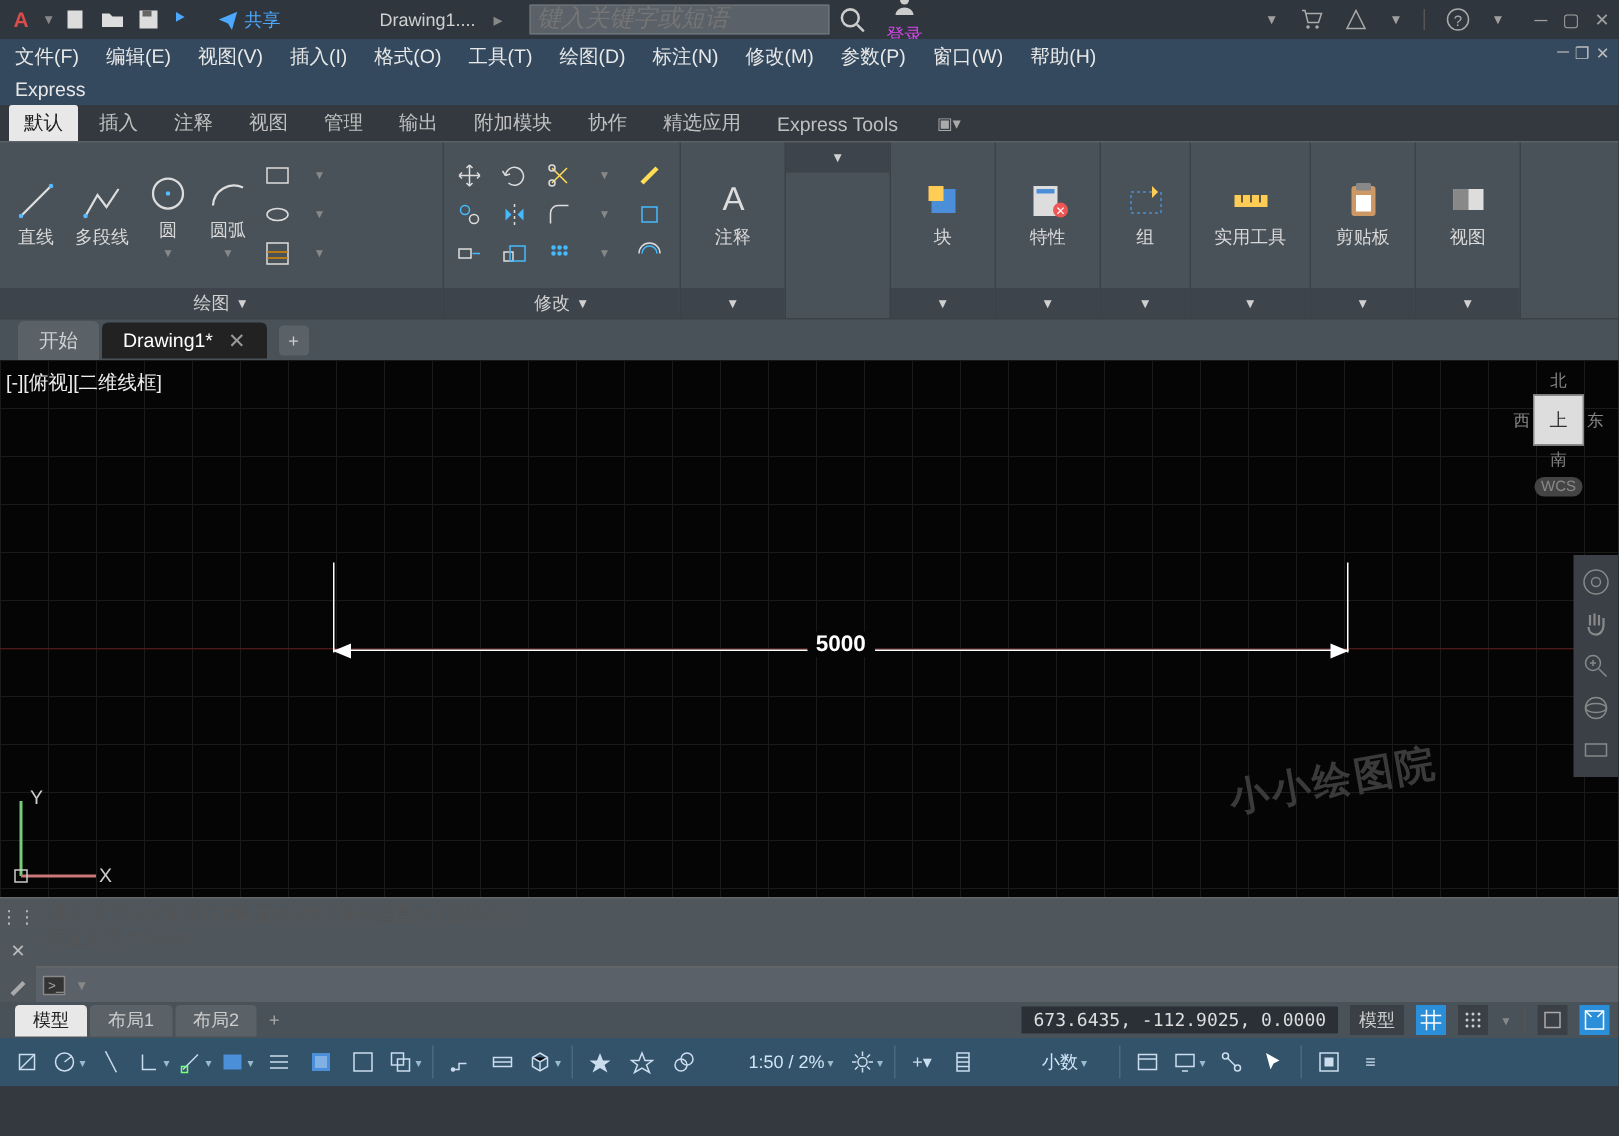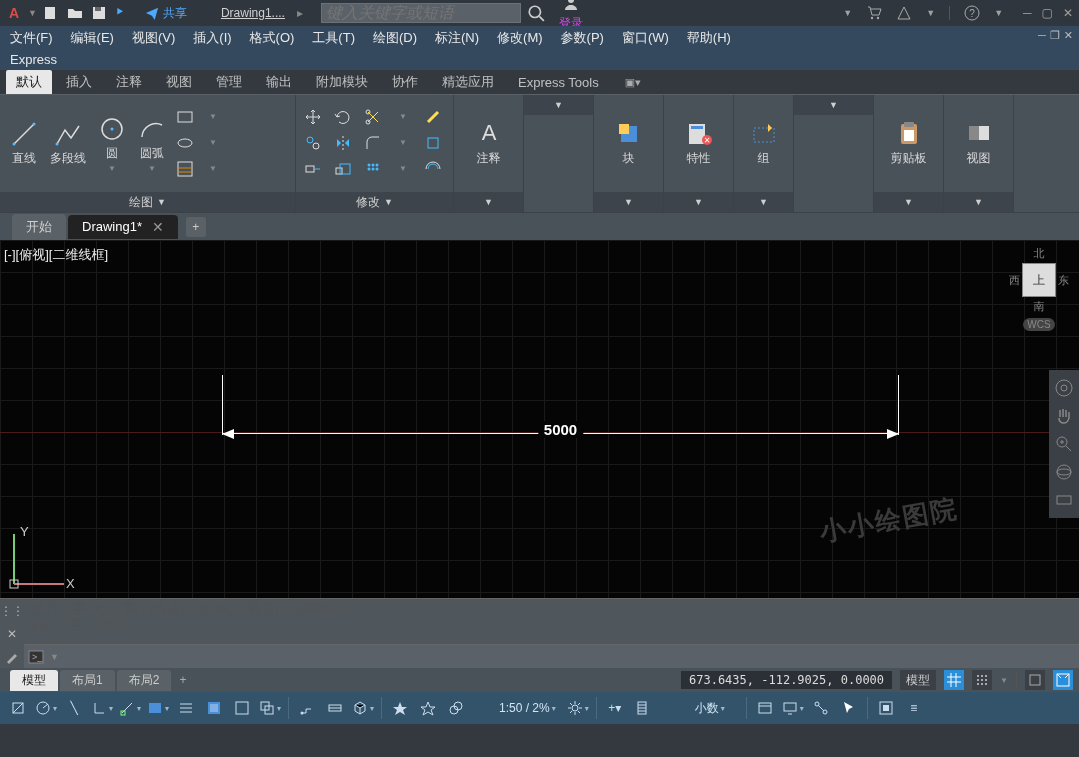--- a/index.html
+++ b/index.html
@@ -4,21 +4,21 @@
 <style>
 * { margin:0; padding:0; box-sizing:border-box; font-family:"Microsoft YaHei","Segoe UI",Arial,sans-serif; }
 body { width:1079px; height:757px; background:#33393f; color:#c8c8c8; font-size:12px; overflow:hidden; position:relative; }
 
 
 .titlebar { height:26px; background:#2f363d; display:flex; align-items:center; padding:0 6px; gap:6px; }
 .titlebar .logo { width:16px; height:16px; display:flex; align-items:center; justify-content:center; color:#d94c4c; font-weight:bold; font-size:14px; }
 .titlebar .qat { display:flex; gap:8px; align-items:center; }
 .titlebar .qat .ic { width:16px; height:16px; color:#d0d0d0; }
 .titlebar .share { color:#4da8ff; margin-left:8px; display:flex; align-items:center; gap:4px; }
-.titlebar .doc-title { flex:0 0 auto; margin-left:28px; color:#d0d0d0;text-decoration:underline; }
+.titlebar .doc-title { flex:0 0 auto; margin-left:60px; color:#d0d0d0; }
 .titlebar .searchwrap { margin-left:12px; display:flex; align-items:center; gap:6px; }
 .titlebar input.search { width:200px; height:20px; background:#5a6168; border:1px solid #6a7278; color:#ccc; padding:0 4px; font-style:italic; font-size:16px; }
 .titlebar .login { margin-left:8px; display:flex; align-items:center; gap:4px; color:#d946ef;flex-direction:column; }
 .titlebar .right { margin-left:auto; display:flex; gap:14px; align-items:center; color:#a0a0a0; }
 .winbtns { display:flex; gap:10px; margin-left:6px; }
 
 
 .menubar { height:24px; background:#34495e; display:flex; align-items:center; padding:0 10px; gap:18px; color:#e8e8e8; font-size:13px; position:relative; }
 .menubar .sub { position:absolute; right:6px; top:3px; display:flex; gap:4px; color:#bbb; font-size:11px; }
 .expressrow { height:20px; background:#34495e; color:#e8e8e8; padding:2px 10px; font-size:13px; }
@@ -416,20 +416,31 @@
             <path d="M18 4l4 4-4 4" fill="#fc5"></path>
           </svg>
           <span class="bl">组</span>
         </div>
       </div>
     <div class="label">
         <span style="font-size:9px">▼</span>
       </div>
   </div>
   <div class="panel" style="width:80px">
+    <div class="body" style="justify-content:center">
+        <div class="bigbtn">
+          <svg class="bi" viewBox="0 0 28 28">
+            <rect x="3" y="10" width="22" height="8" fill="#fc5"></rect>
+            <line x1="8" y1="10" x2="8" y2="15" stroke="#333"></line>
+            <line x1="14" y1="10" x2="14" y2="15" stroke="#333"></line>
+            <line x1="20" y1="10" x2="20" y2="15" stroke="#333"></line>
+          </svg>
+          <span class="bl">实用工具</span>
+        </div>
+      </div>
     <div class="label">
         <span style="font-size:9px">▼</span>
       </div>
   </div>
   <div class="panel" style="width:70px">
     <div class="body" style="justify-content:center">
         <div class="bigbtn">
           <svg class="bi" viewBox="0 0 28 28">
             <rect x="6" y="4" width="16" height="20" fill="#c96" rx="2"></rect>
             <rect x="9" y="2" width="10" height="5" fill="#888" rx="1"></rect>

